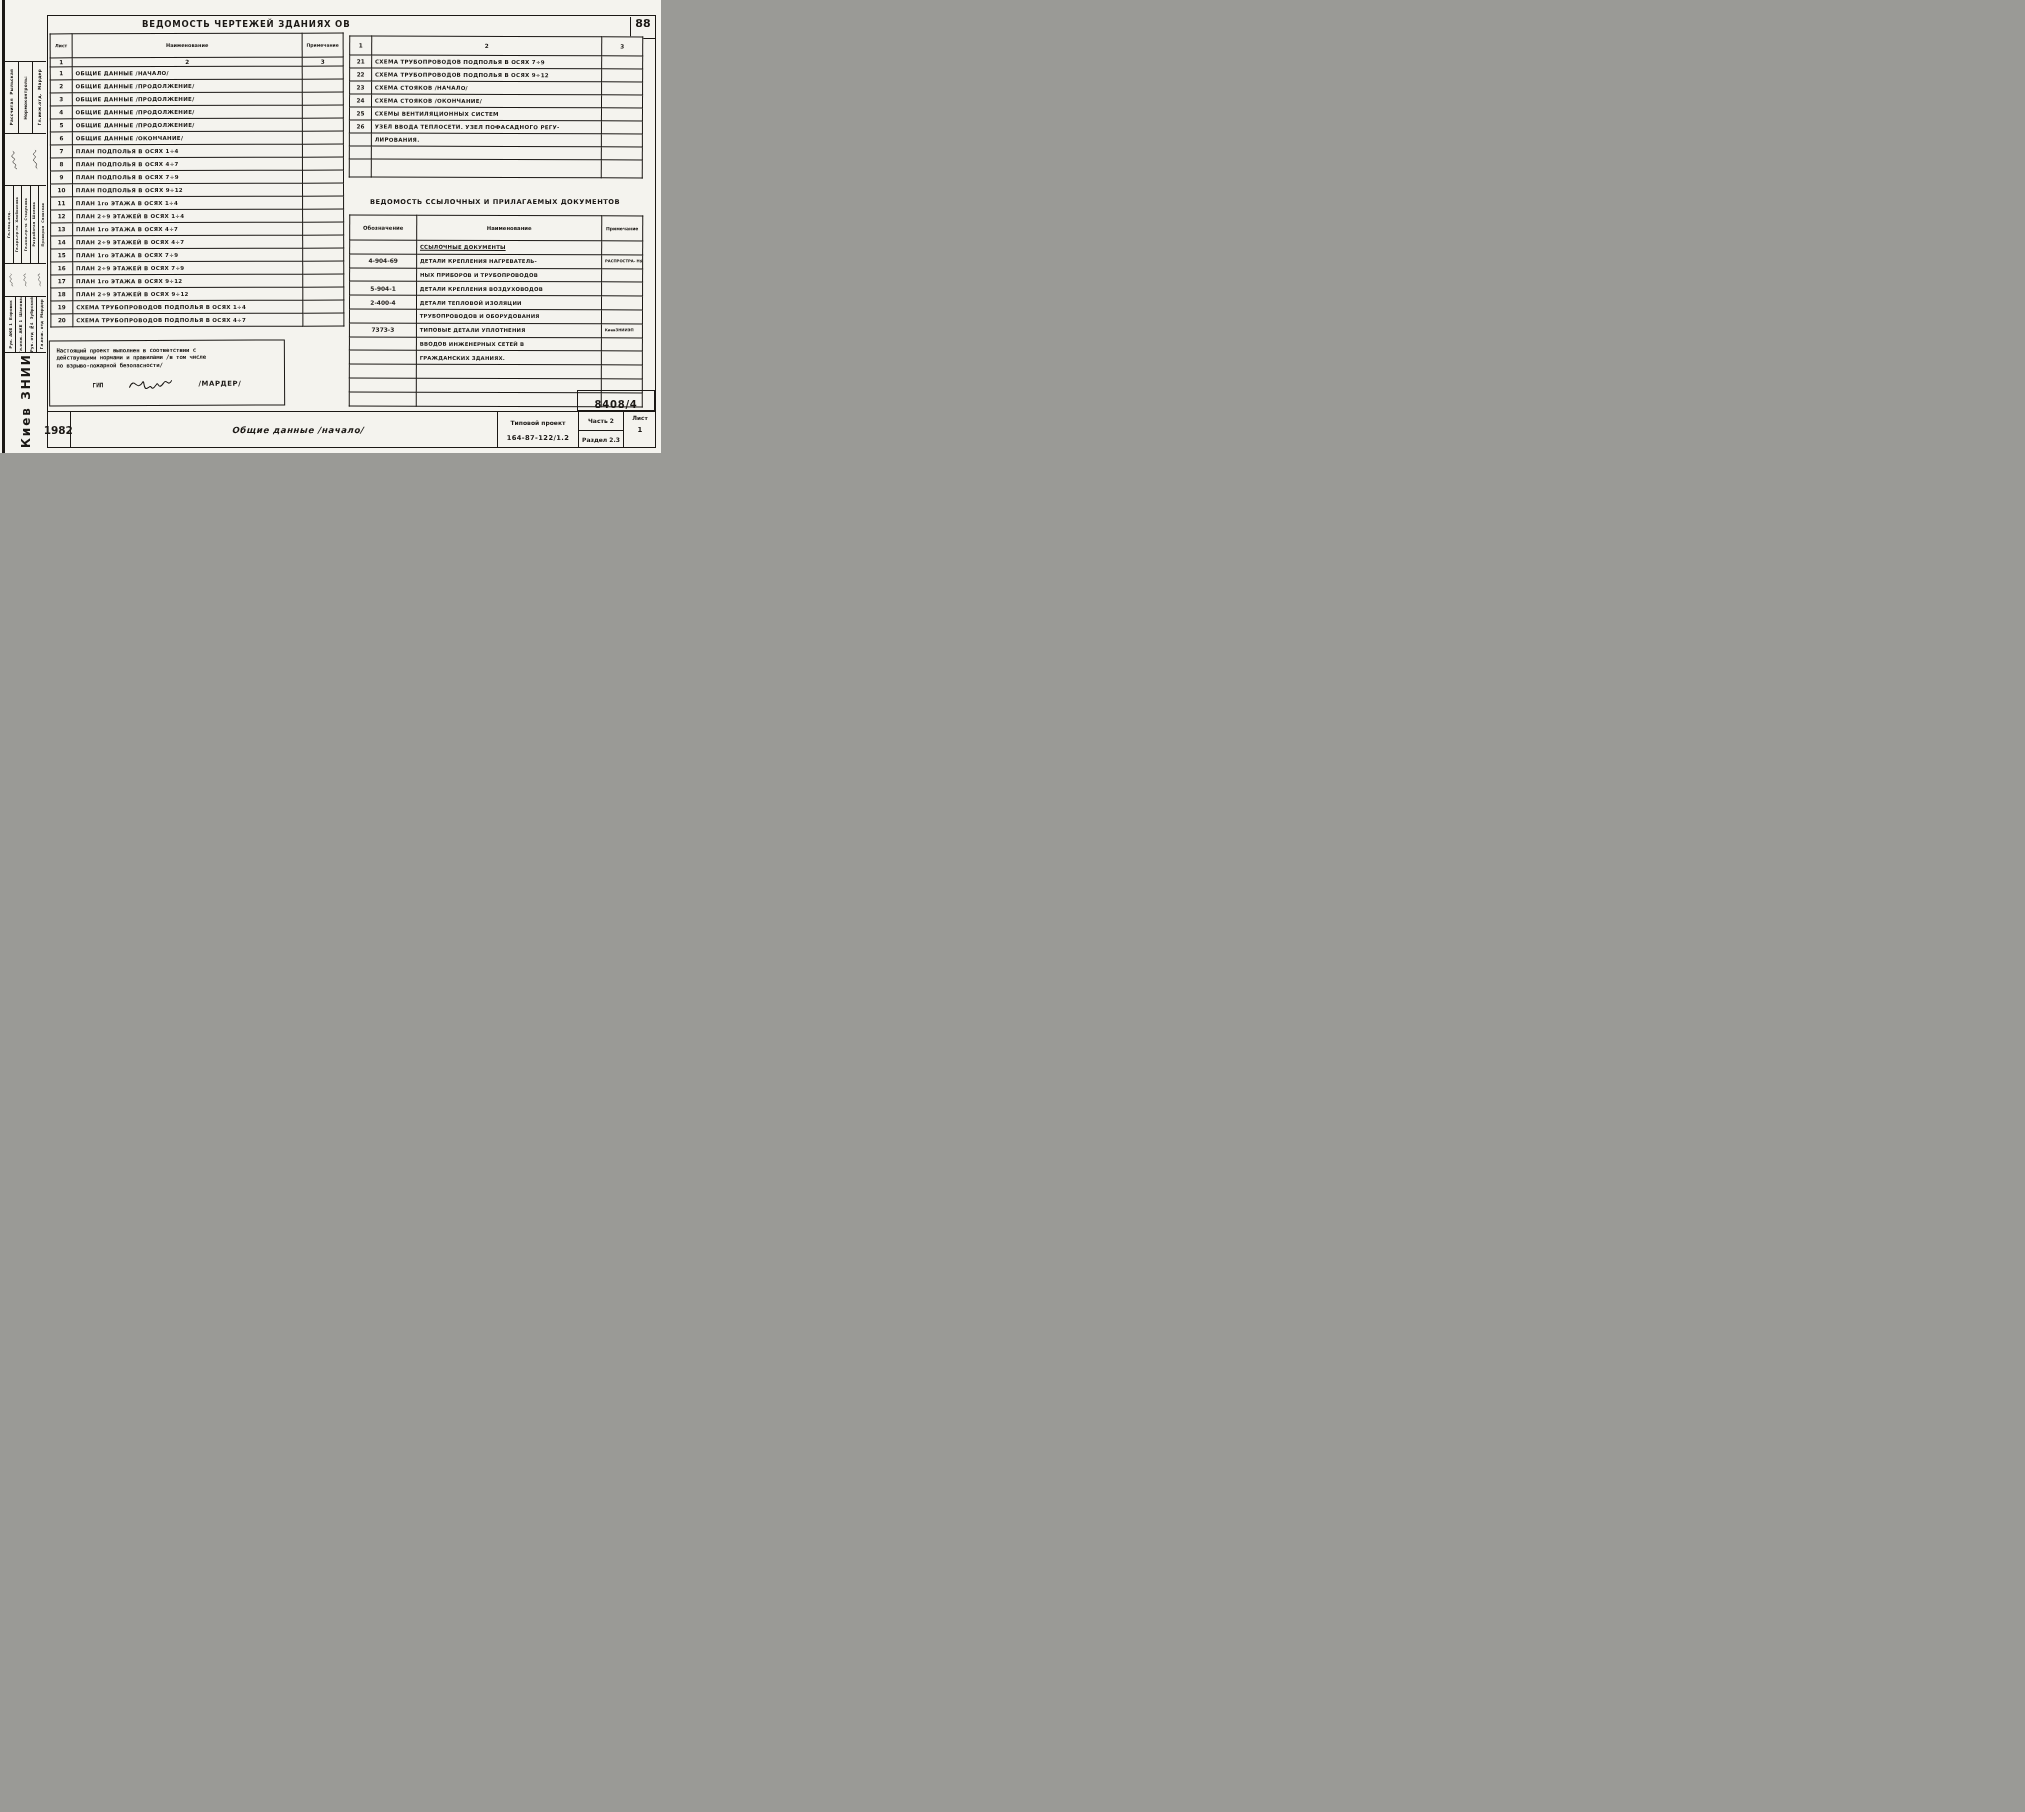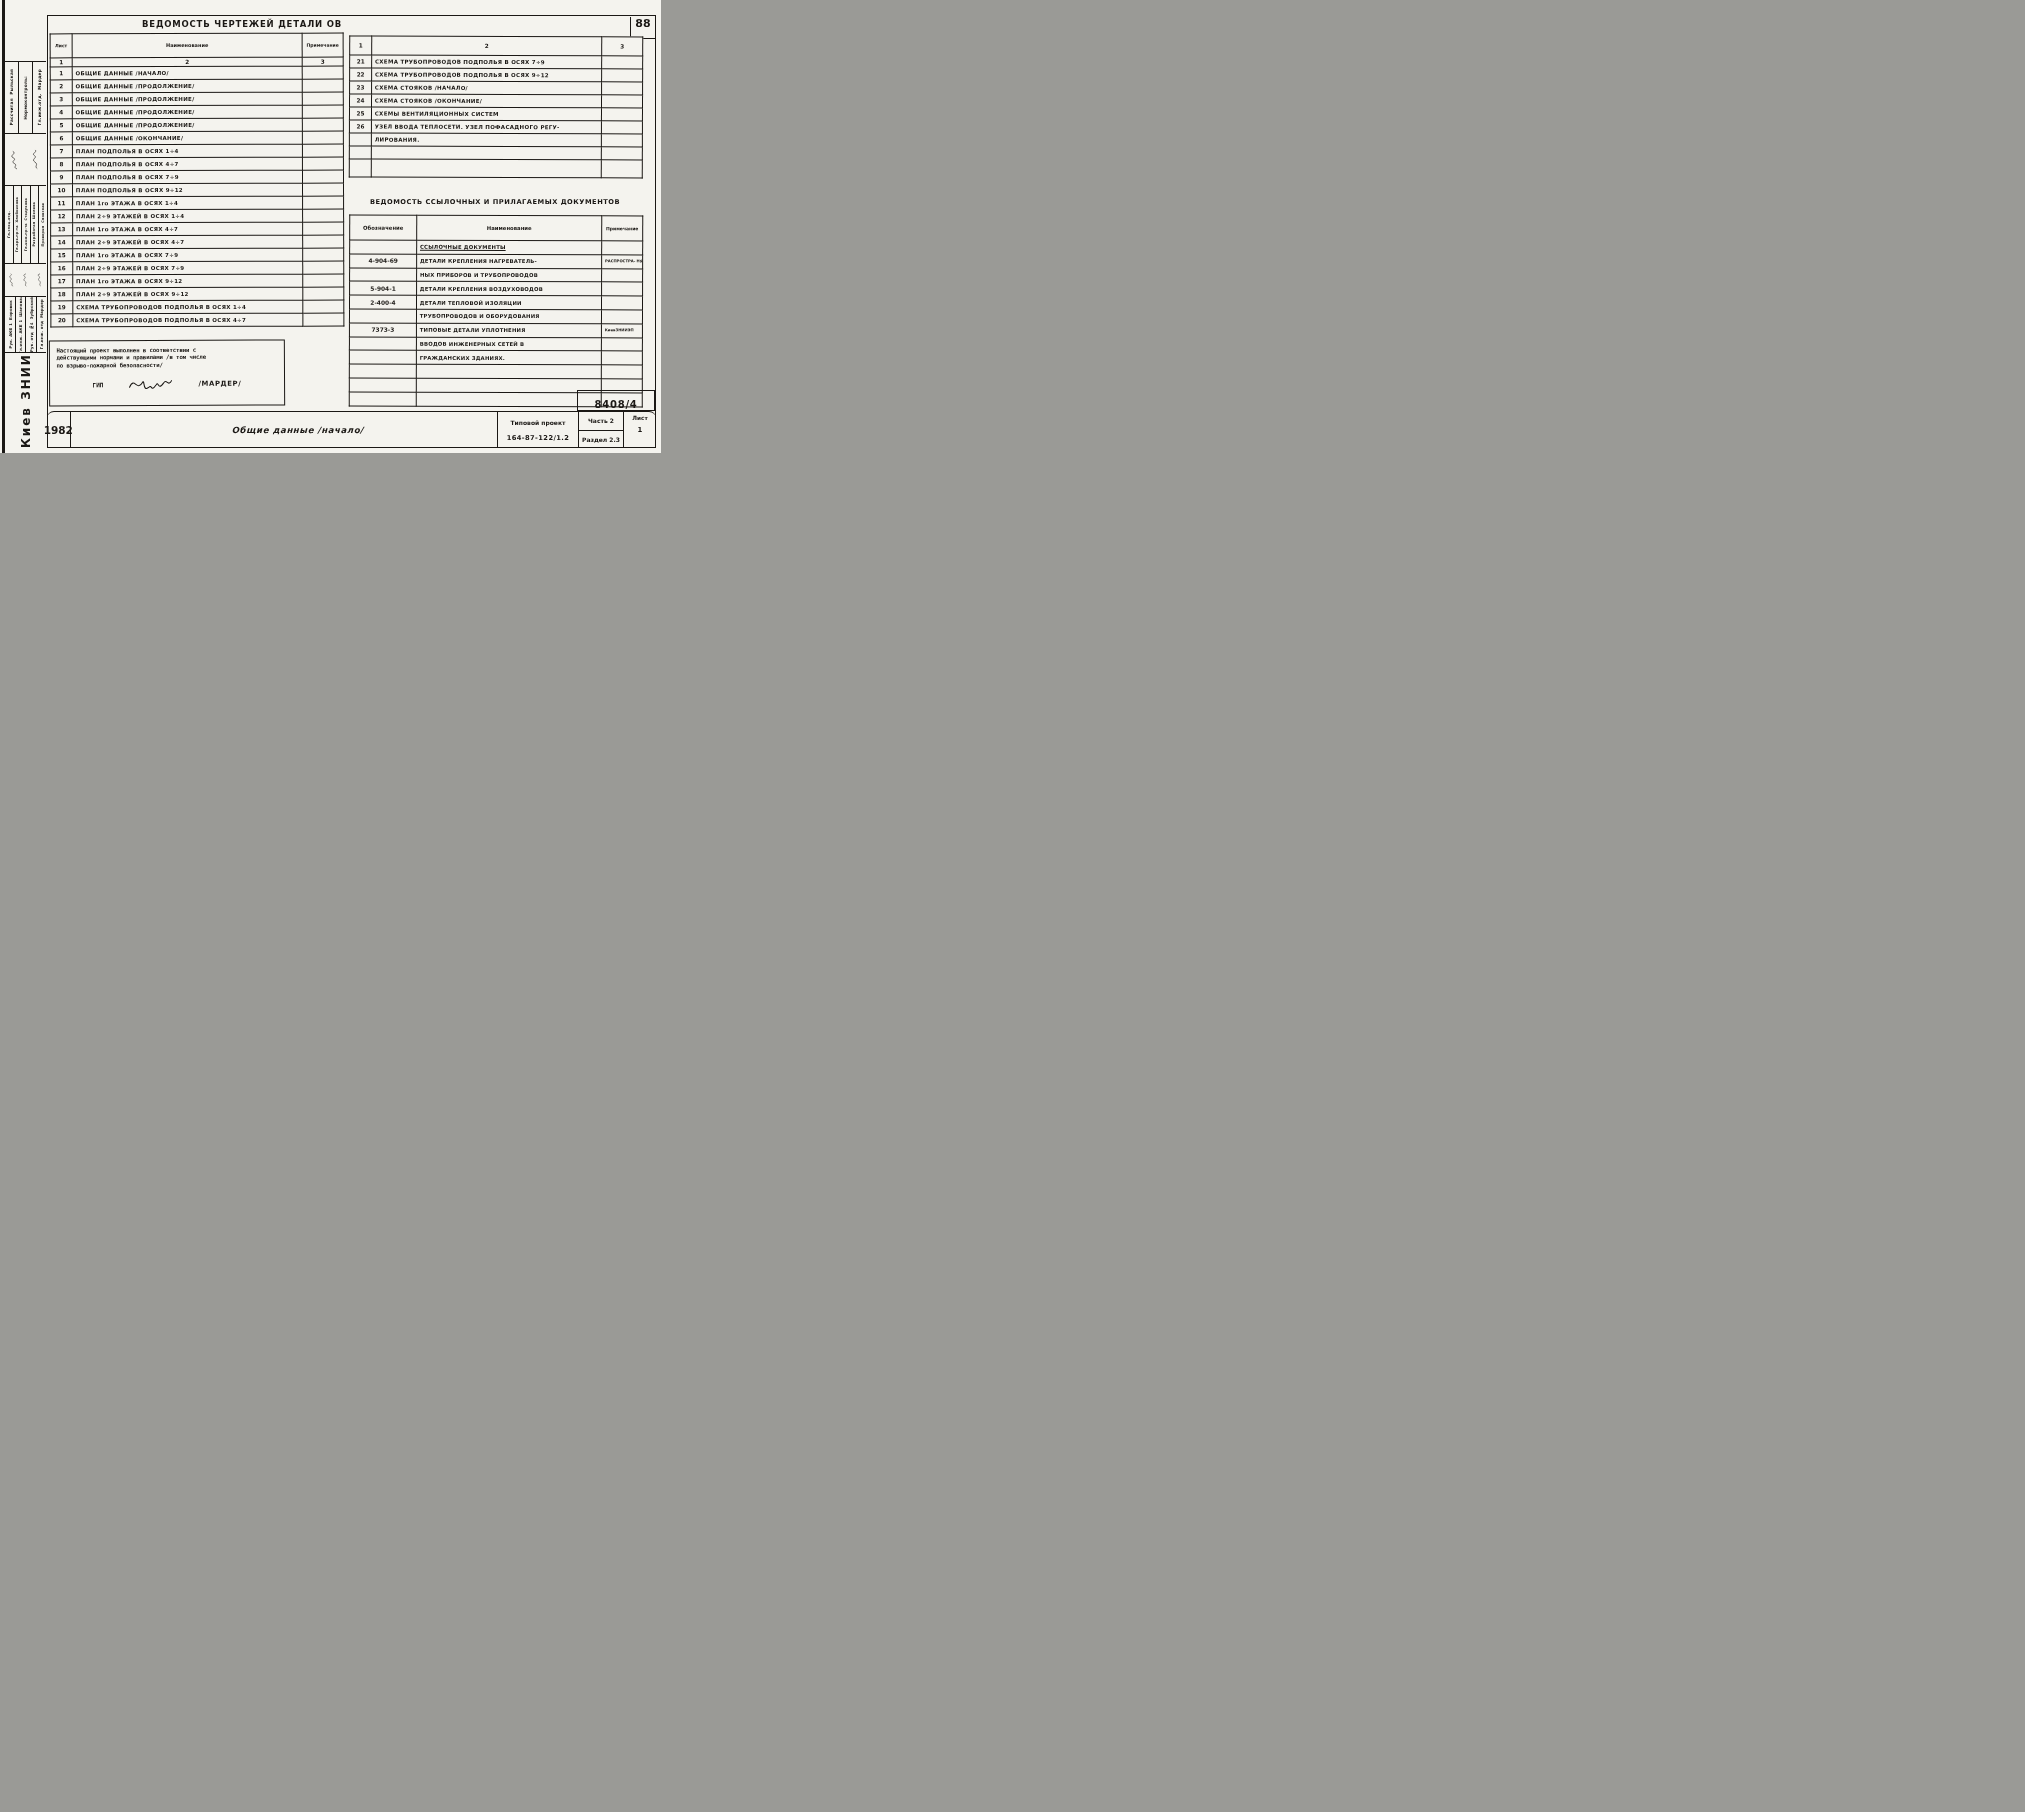--- a/index.html
+++ b/index.html
@@ -72,21 +72,21 @@
   .note-box{ position:absolute; left:49px; top:340px; width:236px; height:66px;
              border:1.6px solid var(--ink); padding:5.7px 0 0 6.5px; transform:rotate(-.3deg); }
   .nb-line{ margin:0; font-family:"DejaVu Sans Mono", monospace; font-size:5.7px;
             line-height:1.32; font-weight:700; letter-spacing:-0.1px; }
   .nb-sign{ display:flex; align-items:center; gap:23px; margin:5.7px 0 0 36px; }
   .gip{ font-family:"DejaVu Sans Mono", monospace; font-size:6px; font-weight:700; }
   .gip-name{ font-size:6.9px; font-weight:700; letter-spacing:0.6px; }
 
   
   .band{ position:absolute; left:47px; top:411px; width:609px; height:37px;
-         border-top:1.2px solid var(--ink);border-radius:7px; }
+         border-top:1.2px solid var(--ink); }
   .year{ position:absolute; left:0; top:0; bottom:0; width:23.5px;
          border-right:1px solid var(--ink); display:flex; align-items:center;
          justify-content:center; font-size:10.5px; font-weight:700; }
   .doc-title{ position:absolute; left:138px; width:227px; top:0; bottom:0;
               display:flex; align-items:center; justify-content:center;
               font-size:8.5px; font-weight:700; letter-spacing:0.6px;
               font-style:italic; transform:skewX(-4deg); }
   .tb-a{ position:absolute; left:450px; width:81px; top:0; bottom:0;
          border-left:1.2px solid var(--ink); display:flex; flex-direction:column;
          align-items:center; justify-content:center; gap:8px; }
@@ -182,21 +182,21 @@
       <span class="vtext org-text">Киев ЗНИИЭП</span>
     </div>
   </aside>
 
   <div class="frame"></div>
 
   <div class="badge88">
     <span>88</span>
   </div>
 
-  <h1 class="main-title">ВЕДОМОСТЬ ЧЕРТЕЖЕЙ ДЕТАЛИ ОВ</h1>
+  <h1 class="main-title">ВЕДОМОСТЬ ЧЕРТЕЖЕЙ ЗДАНИЯХ ОВ</h1>
 
   <table class="tbl tleft">
     <colgroup>
         <col style="width:22px">
         <col style="width:230px">
         <col style="width:41px">
       </colgroup>
     <tbody>
       <tr class="h1">
         <th class="hdr hdr-small">Лист</th>

